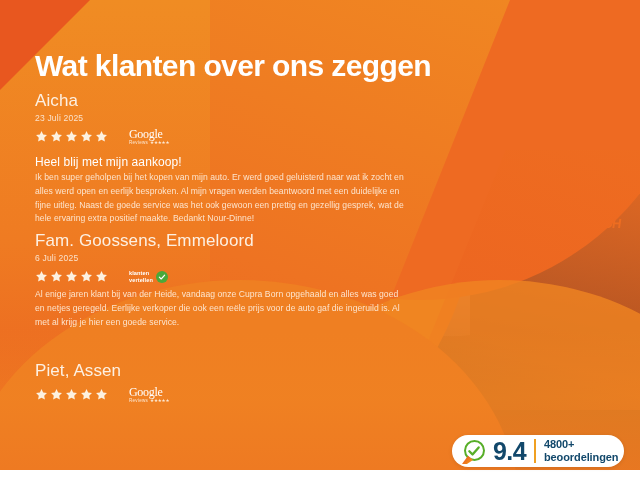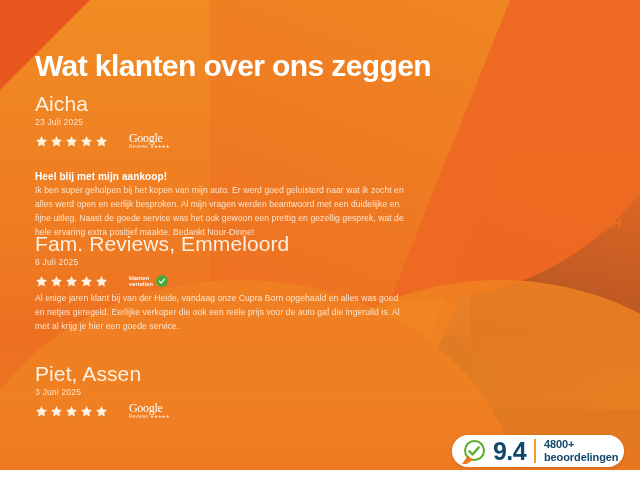--- a/index.html
+++ b/index.html
@@ -124,21 +124,21 @@
     font-size:30px;font-weight:bold;color:#ffffff;letter-spacing:-0.6px;
     white-space:nowrap;
   }
 
   .review{position:absolute;left:35px;width:375px;}
   .review-1{top:76px;}
   .review-2{top:216px;}
   .review-3{top:346px;}
 
   .rev-name{
-    font-size:21px;color:#fdf0e2;font-weight:normal;line-height:1.1;
+    font-size:17px;color:#fdf0e2;font-weight:normal;line-height:1.1;
     letter-spacing:.1px;
   }
   .rev-date{
     font-size:8.5px;color:#fbe2cb;margin-top:2px;letter-spacing:.2px;
   }
   .rev-meta{display:flex;align-items:center;gap:21px;margin-top:5px;height:18px;}
   .stars{display:flex;gap:2px;}
   .star{width:13px;height:13px;display:block;}
   .star svg{display:block;}
 
@@ -159,21 +159,21 @@
   .badge-kv .kv-text{
     font-size:5.6px;font-weight:bold;color:#ffffff;line-height:1.15;letter-spacing:.1px;
   }
   .kv-circle{
     width:12px;height:12px;border-radius:50%;background:#4aa93a;
     display:flex;align-items:center;justify-content:center;flex:0 0 auto;
   }
   .kv-circle svg{display:block;}
 
   .rev-title{
-    font-size:10px;font-weight:bold;color:#ffffff;margin-top:21px;letter-spacing:.1px;
+    font-size:12px;font-weight:normal;color:#ffffff;margin-top:9px;letter-spacing:.1px;
   }
   .rev-body{
     font-size:8.6px;color:#fde4cd;line-height:1.62;margin-top:2px;letter-spacing:.05px;
   }
 
   
   .rating-badge{
     position:absolute;left:452px;top:419px;width:172px;height:32px;
     background:#ffffff;border-radius:20px;
     display:flex;align-items:center;padding:0 11px;box-sizing:border-box;gap:8px;
@@ -270,21 +270,21 @@
             <span>Reviews</span>
             <span class="mini-stars">★★★★★</span>
           </span>
         </div>
       </div>
       <div class="rev-title">Heel blij met mijn aankoop!</div>
       <div class="rev-body">Ik ben super geholpen bij het kopen van mijn auto. Er werd goed geluisterd naar wat ik zocht en alles werd open en eerlijk besproken. Al mijn vragen werden beantwoord met een duidelijke en fijne uitleg. Naast de goede service was het ook gewoon een prettig en gezellig gesprek, wat de hele ervaring extra positief maakte. Bedankt Nour-Dinne!</div>
     </div>
 
     <div class="review review-2">
-      <div class="rev-name">Fam. Reviews, Emmeloord</div>
+      <div class="rev-name">Fam. Goossens, Emmeloord</div>
       <div class="rev-date">6 Juli 2025</div>
       <div class="rev-meta">
         <div class="stars">
           <span class="star">
               <svg width="13" height="13" viewBox="0 0 24 24">
                 <path fill="#fdf1e0" d="M12 2l3.1 6.5 7 .9-5.1 4.8 1.3 7-6.3-3.4-6.3 3.4 1.3-7L2 9.4l7-.9z"></path>
               </svg>
             </span>
           <span class="star">
               <svg width="13" height="13" viewBox="0 0 24 24">
@@ -317,21 +317,20 @@
                 <path fill="none" stroke="#ffffff" stroke-width="3.4" stroke-linecap="round" stroke-linejoin="round" d="M4 12.5l5.5 5.5L20 6.5"></path>
               </svg>
           </span>
         </div>
       </div>
       <div class="rev-body">Al enige jaren klant bij van der Heide, vandaag onze Cupra Born opgehaald en alles was goed en netjes geregeld. Eerlijke verkoper die ook een reële prijs voor de auto gaf die ingeruild is. Al met al krijg je hier een goede service.</div>
     </div>
 
     <div class="review review-3">
       <div class="rev-name">Piet, Assen</div>
-      <div class="rev-date">3 Juni 2025</div>
       <div class="rev-meta">
         <div class="stars">
           <span class="star">
               <svg width="13" height="13" viewBox="0 0 24 24">
                 <path fill="#fdf1e0" d="M12 2l3.1 6.5 7 .9-5.1 4.8 1.3 7-6.3-3.4-6.3 3.4 1.3-7L2 9.4l7-.9z"></path>
               </svg>
             </span>
           <span class="star">
               <svg width="13" height="13" viewBox="0 0 24 24">
                 <path fill="#fdf1e0" d="M12 2l3.1 6.5 7 .9-5.1 4.8 1.3 7-6.3-3.4-6.3 3.4 1.3-7L2 9.4l7-.9z"></path>

